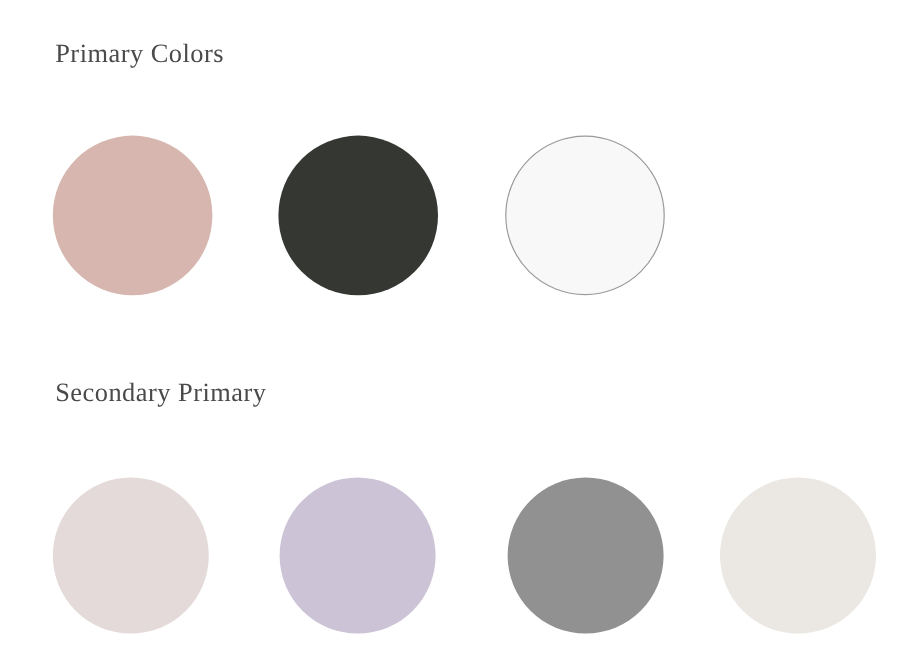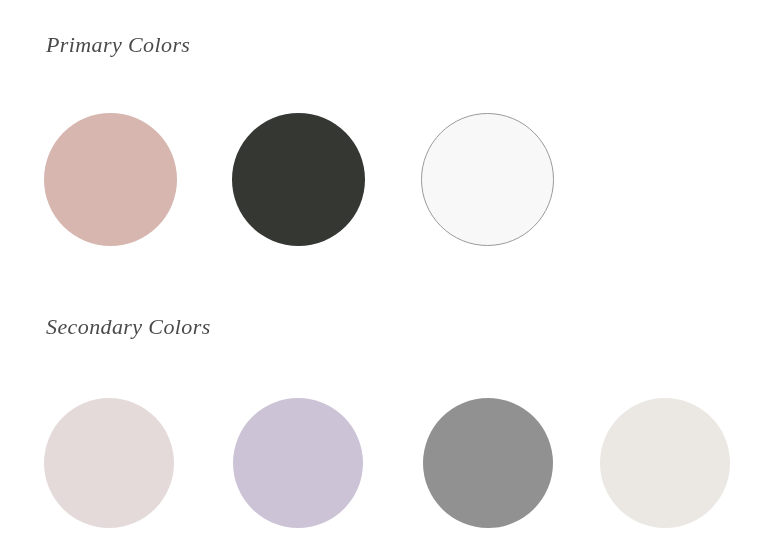--- a/index.html
+++ b/index.html
@@ -28,21 +28,20 @@
     width: 764px;
   }
   .section-primary   { top: 30px; }
   .section-secondary { top: 312px; }
 
   .section-label {
     position: absolute;
     left: 46px;
     top: 0;
     font-family: "Liberation Serif", "DejaVu Serif", serif;
-    font-style: italic;
     font-weight: 400;
     font-size: 22px;
     line-height: 30px;
     letter-spacing: 0.4px;
     color: #4a4a4a;
     white-space: nowrap;
   }
   .swatch-row {
     position: absolute;
     left: 0;
@@ -84,21 +83,21 @@
   <div class="palette-section section-primary">
     <div class="section-label" style="color: rgb(74, 74, 74);">Primary Colors</div>
     <div class="swatch-row row-primary">
       <div class="swatch swatch-primary col-0" style="background: rgb(214, 182, 174);"></div>
       <div class="swatch swatch-primary col-1" style="background: rgb(53, 55, 51);"></div>
       <div class="swatch swatch-primary col-2 has-outline" style="background: rgb(248, 248, 248); border-color: rgb(154, 154, 154);"></div>
     </div>
   </div>
 
   <div class="palette-section section-secondary">
-    <div class="section-label" style="color: rgb(74, 74, 74);">Secondary Colors</div>
+    <div class="section-label" style="color: rgb(74, 74, 74);">Secondary Primary</div>
     <div class="swatch-row row-secondary">
       <div class="swatch swatch-secondary col-0" style="background: rgb(229, 218, 218);"></div>
       <div class="swatch swatch-secondary col-1" style="background: rgb(204, 195, 214);"></div>
       <div class="swatch swatch-secondary col-2" style="background: rgb(145, 145, 145);"></div>
       <div class="swatch swatch-secondary col-3" style="background: rgb(235, 231, 226);"></div>
     </div>
   </div>
 
 </div>
 

